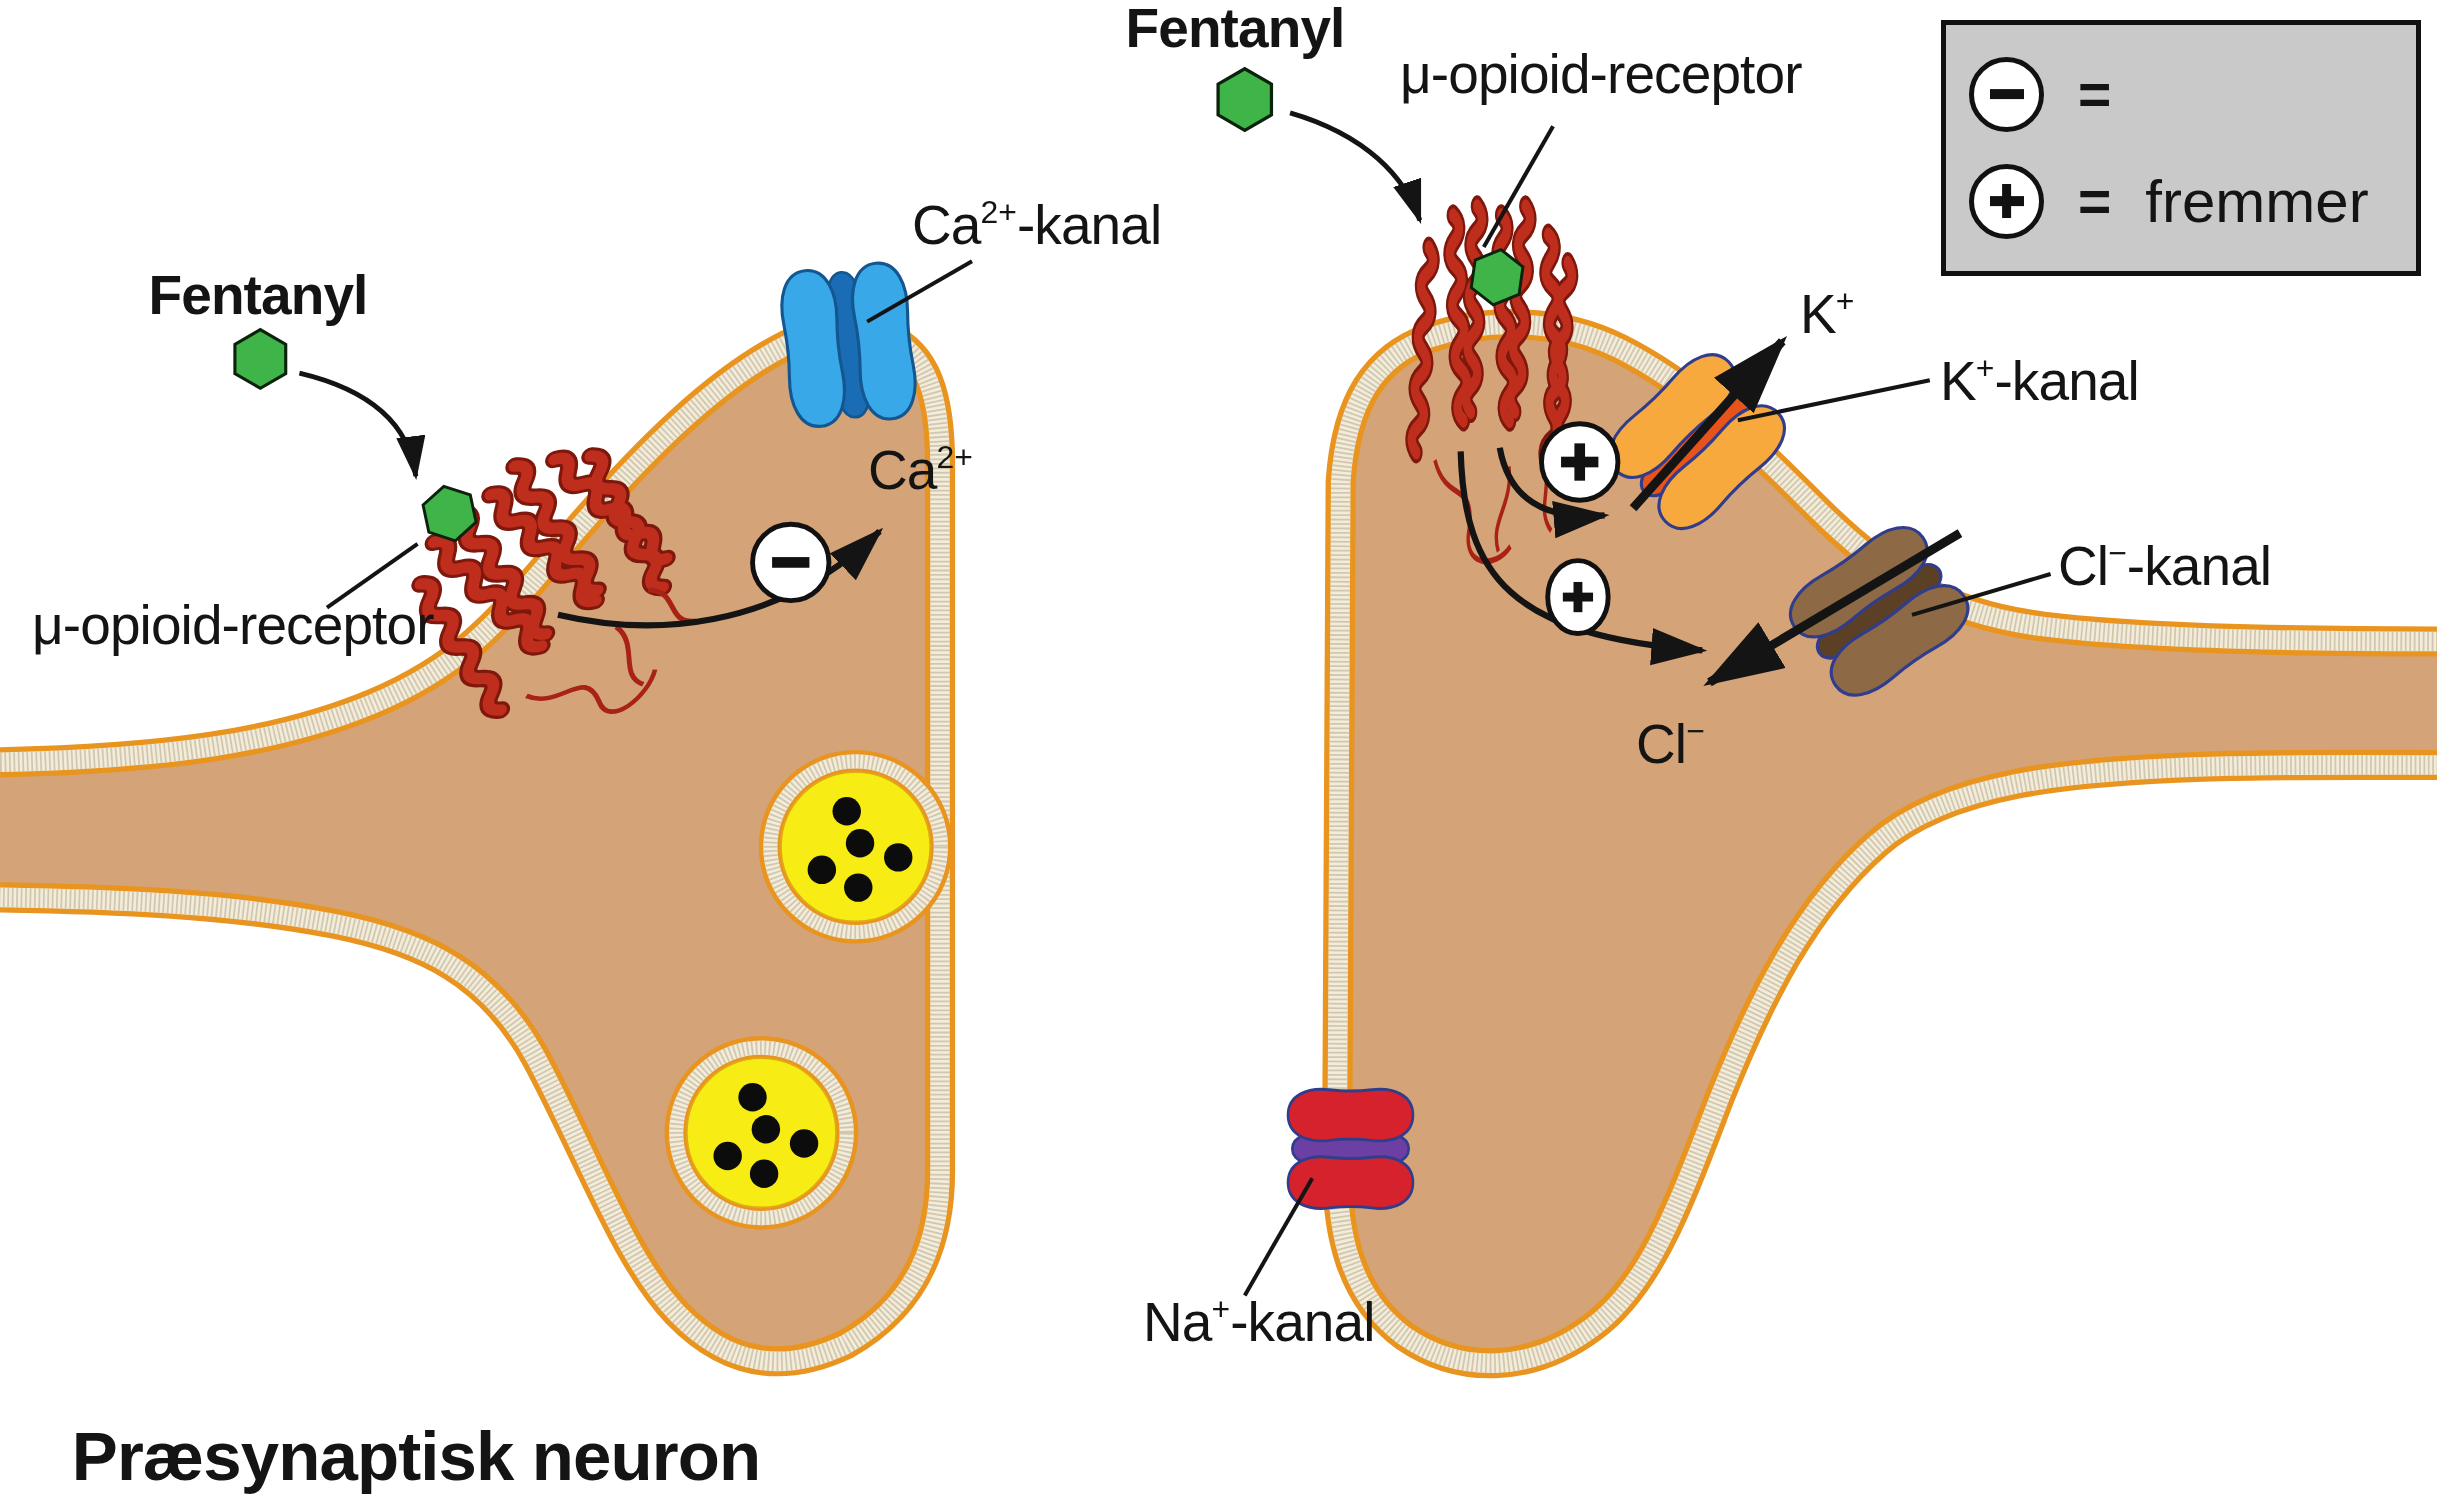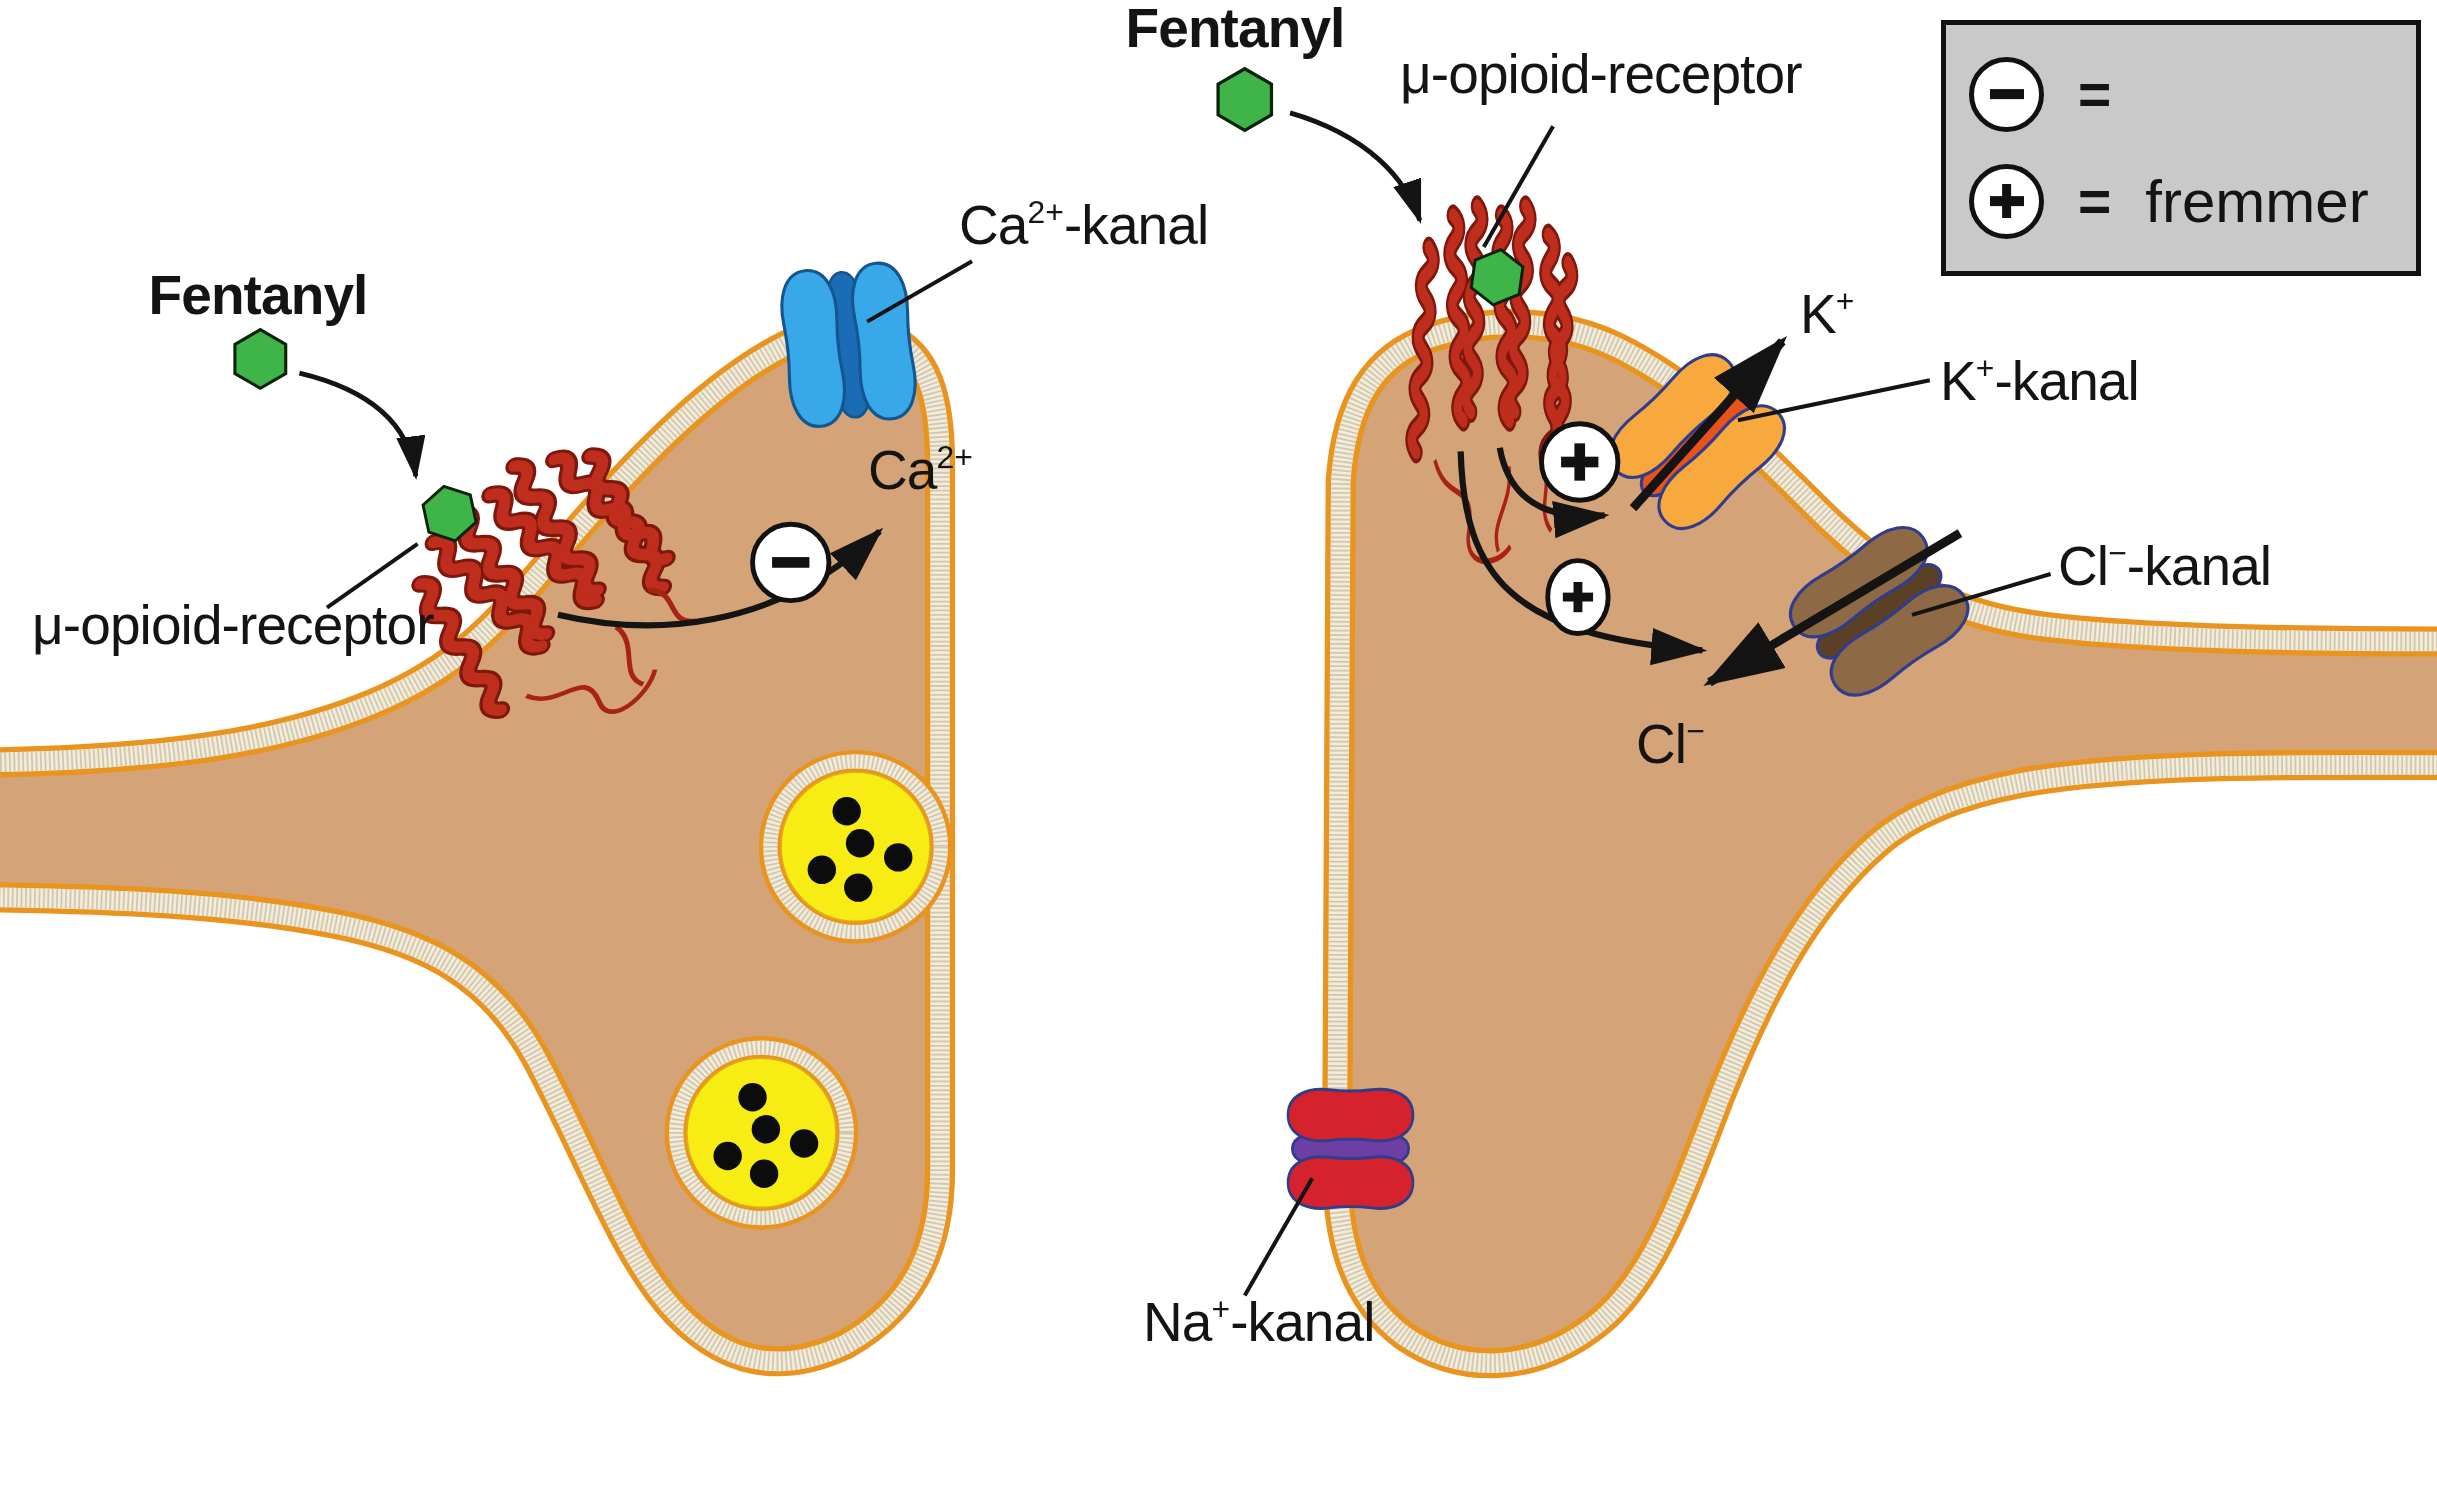--- a/index.html
+++ b/index.html
@@ -170,27 +170,28 @@
     <ellipse cx="1776" cy="672" rx="34" ry="41" fill="#fff" stroke="#111" stroke-width="5.5"></ellipse>
     <rect x="1759" y="667" width="34" height="10" fill="#111"></rect>
     <rect x="1771" y="655" width="10" height="34" fill="#111"></rect>
   </g>
 </svg>
 
 <div class="lbl ctr" style="left:258px;top:267px;"><span>Fentanyl</span></div>
 <div class="lbl ctr" style="left:1235px;top:0px;"><span>Fentanyl</span></div>
 <div class="lbl" style="left:32px;top:597px;"><span>μ-opioid-receptor</span></div>
 <div class="lbl" style="left:1400px;top:46px;"><span>μ-opioid-receptor</span></div>
-<div class="lbl" style="left:959px;top:197px;text-align:right;"><span>Ca</span><sup>2+</sup><span>-kanal</span></div>
+<div class="lbl" style="left:912px;top:197px;text-align:right;"><span>Ca</span><sup>2+</sup><span>-kanal</span></div>
 <div class="lbl" style="left:868px;top:442px;"><span>Ca</span><sup>2+</sup><span></span></div>
 <div class="lbl" style="left:1800px;top:286px;"><span>K</span><sup>+</sup><span></span></div>
 <div class="lbl" style="left:1940px;top:353px;"><span>K</span><sup>+</sup><span>-kanal</span></div>
 <div class="lbl" style="left:2058px;top:538px;"><span>Cl</span><sup>−</sup><span>-kanal</span></div>
 <div class="lbl" style="left:1636px;top:700px;margin-top:16px;"><span>Cl</span><sup>−</sup><span></span></div>
 <div class="lbl" style="left:1143px;top:1294px;"><span>Na</span><sup>+</sup><span>-kanal</span></div>
+<div class="lbl caption ctr" style="left:416px;top:1421px;"><span>Præsynaptisk neuron</span></div>
 
 <div class="legend">
   <div class="legend-row">
     <div class="sym-circle">
           <div class="h"></div>
         </div>
     <div class="legend-eq">=</div>
   </div>
   <div class="legend-row">
     <div class="sym-circle">

